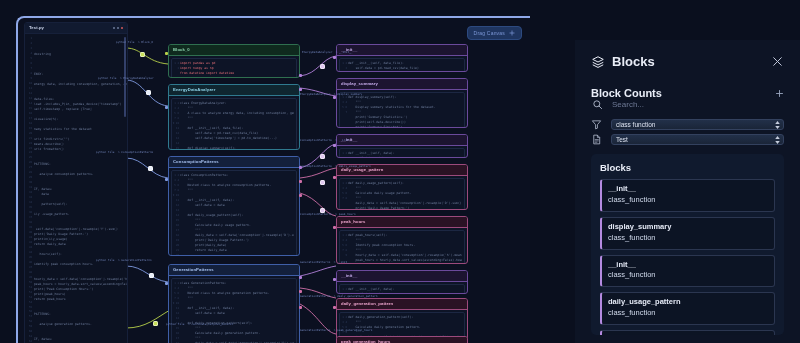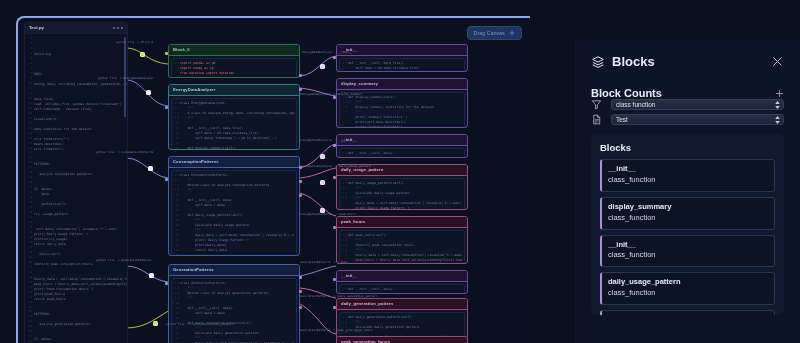--- a/index.html
+++ b/index.html
@@ -798,20 +798,27 @@
       </svg>
     </div>
 
     <div class="sb-sub-row">
       <span class="sb-sub">Block Counts</span>
       <svg width="9" height="9" viewBox="0 0 24 24">
         <path d="M12 4v16M4 12h16" stroke="#9aa6c0" stroke-width="2.4" fill="none" stroke-linecap="round"></path>
       </svg>
     </div>
 
+    <div class="sb-search">
+      <svg width="11" height="11" viewBox="0 0 24 24">
+        <circle cx="10.5" cy="10.5" r="6.5" fill="none" stroke="#b9c2d6" stroke-width="1.9"></circle>
+        <path d="M15.5 15.5 L21 21" stroke="#b9c2d6" stroke-width="1.9" stroke-linecap="round"></path>
+      </svg>
+      <input type="text" placeholder="Search..." style="">
+    </div>
 
     <div class="sb-select-row">
       <svg width="11" height="11" viewBox="0 0 24 24">
         <path d="M3 4h18l-7 8.5V20l-4 1.5v-9Z" fill="none" stroke="#b9c2d6" stroke-width="1.7" stroke-linejoin="round"></path>
       </svg>
       <div class="sb-select">
         <span>class function</span>
         <span class="sp">
           <svg width="5" height="4" viewBox="0 0 10 6">
               <path d="M5 0 L9.5 6 L0.5 6 Z" fill="#c5cddd"></path>

